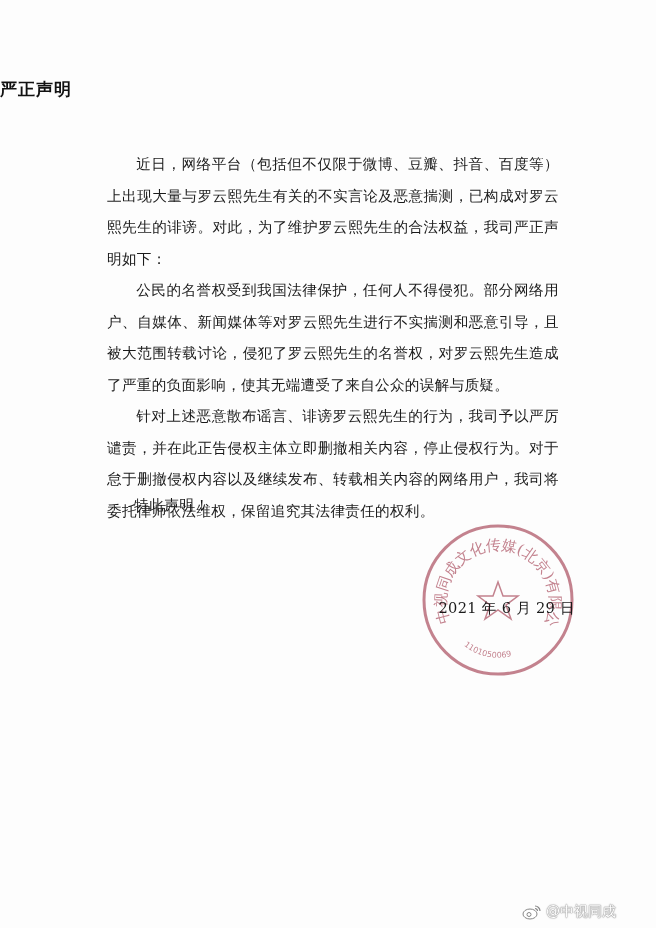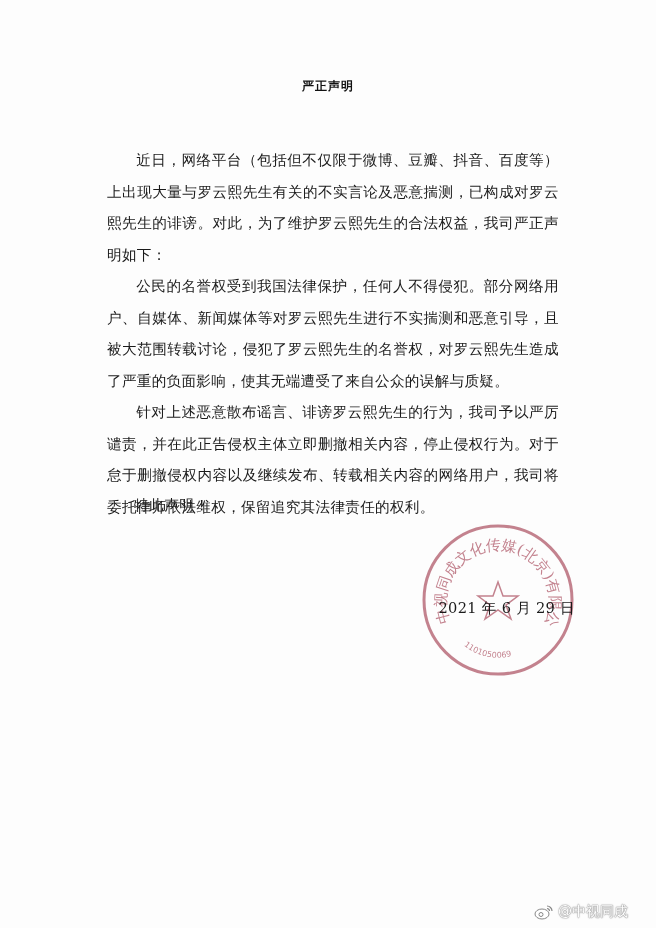--- a/index.html
+++ b/index.html
@@ -1,28 +1,28 @@
 <!DOCTYPE html>
 <html><head>
 <meta charset="utf-8">
 <style>
   html,body{margin:0;padding:0;}
   body{width:656px;height:928px;background:#ffffff;position:relative;overflow:hidden;
        font-family:"DejaVu Serif","Liberation Serif",serif;color:#1a1a1a;}
   .page{position:absolute;left:0;top:0;width:656px;height:928px;background:#fdfdfd;}
-  .title{position:absolute;left:0;width:656px;top:78px;text-align:center;font-family:"DejaVu Sans","Liberation Sans",sans-serif;
-         font-weight:bold;font-size:12px;letter-spacing:1px;color:#111;}
-  .body{position:absolute;left:107px;top:144px;width:452px;font-size:14.6px;line-height:31.5px;
-        text-align:justify;letter-spacing:0.3px;}
+  .title{position:absolute;left:0;width:656px;top:78px;font-family:"DejaVu Sans","Liberation Sans",sans-serif;
+         font-weight:bold;font-size:17px;letter-spacing:1px;color:#111;}
+  .body{position:absolute;left:107px;top:150px;width:452px;font-size:14.6px;line-height:31.5px;
+        text-align:justify;letter-spacing:0.3px;font-family:Liberation Mono, monospace;}
   .body p{margin:0;text-indent:2em;}
   .closing{position:absolute;left:134px;top:496px;font-size:14.6px;letter-spacing:0.5px;}
   .company{position:absolute;right:81px;top:572px;font-size:14.6px;letter-spacing:0.3px;}
   .date{position:absolute;right:81px;top:599px;font-size:14.6px;letter-spacing:0.3px;text-align:center;}
   .stamp{position:absolute;left:420px;top:522px;width:156px;height:156px;opacity:0.75;}
-  .watermark{position:absolute;right:28px;top:903px;display:flex;align-items:center;gap:4px;
+  .watermark{position:absolute;right:40px;top:903px;display:flex;align-items:center;gap:4px;
              font-family:"DejaVu Sans","Liberation Sans",sans-serif;font-size:14px;color:#ffffff;
              text-shadow:0 0 1px #888,0 0 1px #888,0 0 2px #aaa;}
   .wm-icon{width:20px;height:16px;}
 </style>
 </head>
 <body>
 
 <div class="page">
 
   <div class="title">严正声明</div>

